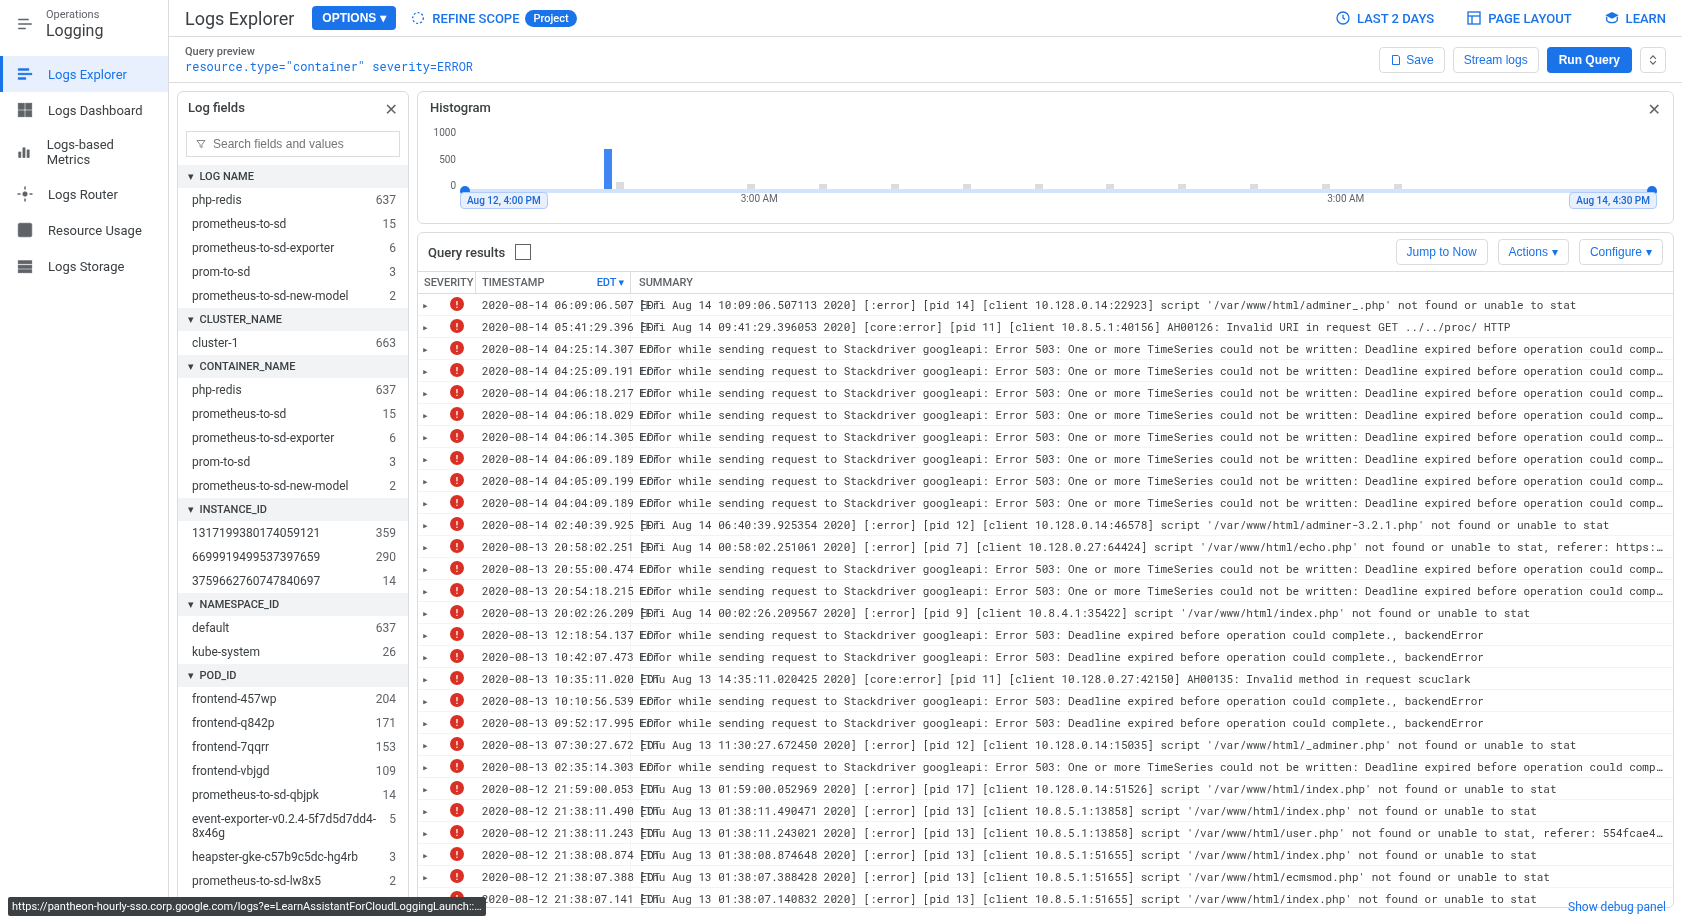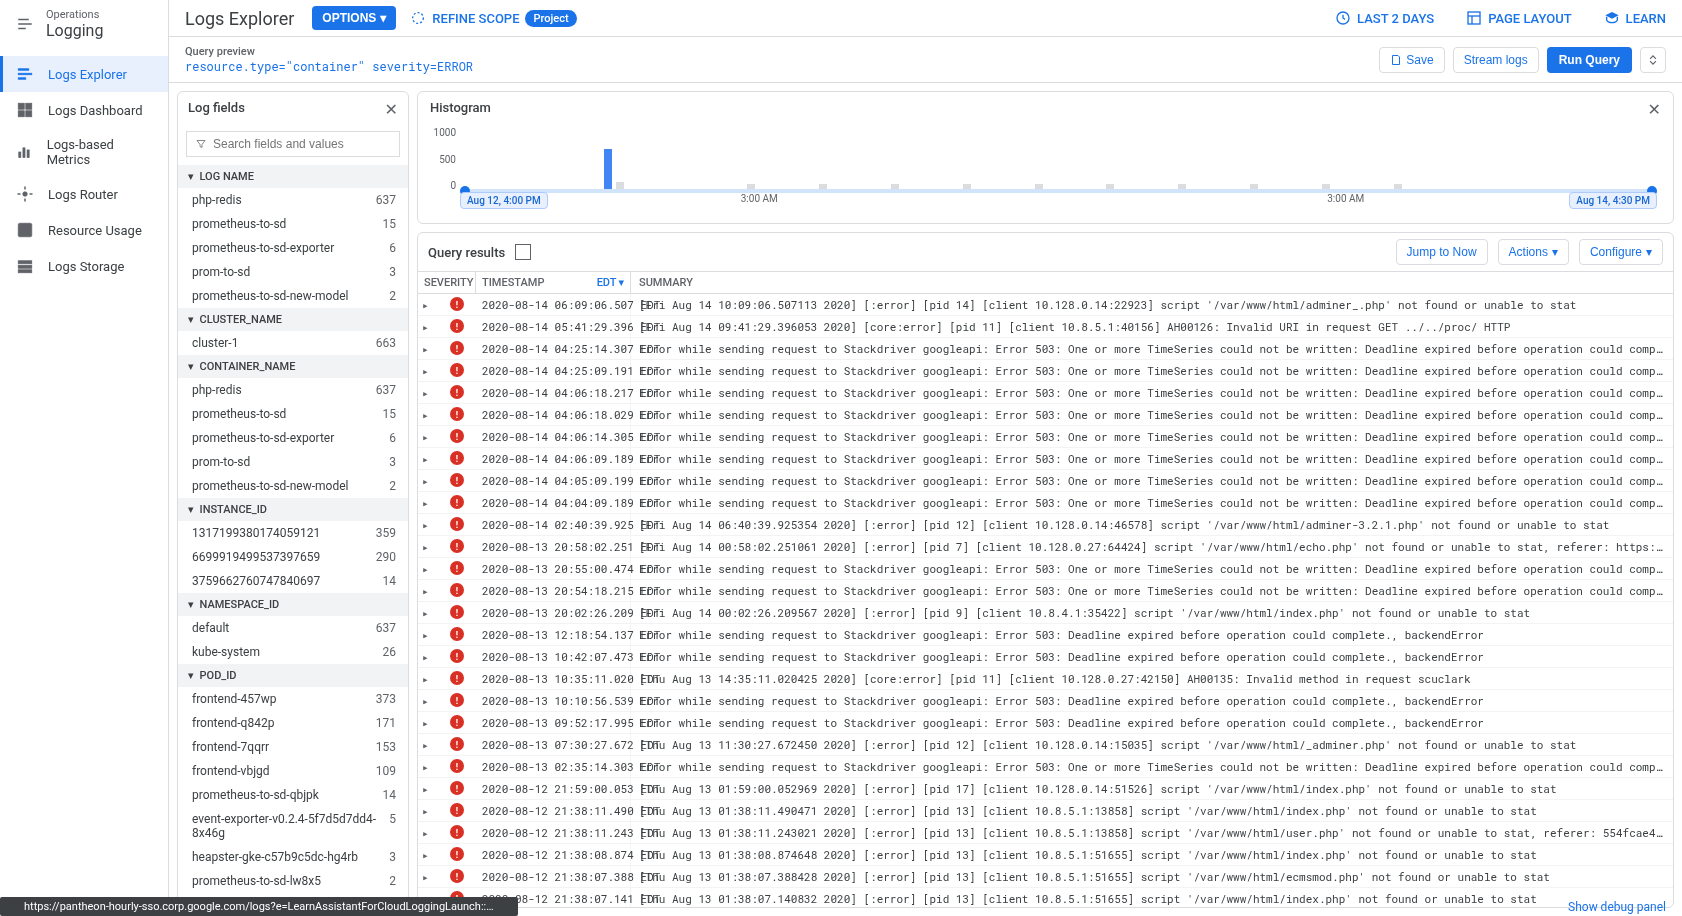--- a/index.html
+++ b/index.html
@@ -88,21 +88,21 @@
 .log-row { display:flex; border-bottom:1px solid #f1f3f4; align-items:flex-start; cursor:pointer; }
 .log-chevron { width:20px; padding:3px 4px; color:#5f6368; flex-shrink:0; }
 .log-sev { width:38px; padding:3px 0; display:flex; justify-content:center; flex-shrink:0; }
 .sev-dot { width:14px; height:14px; border-radius:50%; background:#ea8600; display:flex; align-items:center; justify-content:center; color:#fff; font-size:9px; font-weight:bold; }
 .sev-dot.err { background:#d93025; }
 .log-ts { width:155px; padding:3px 6px; color:#3c4043; flex-shrink:0; white-space:pre; border-right:1px solid #f1f3f4; }
 .log-sum { flex:1; padding:3px 8px; color:#3c4043; white-space:nowrap; overflow:hidden; text-overflow:ellipsis; }
 
 
 .footer { position:fixed; bottom:0; left:0; right:0; display:flex; align-items:center; justify-content:space-between; padding:0; font-size:12px; }
-.url-hint { background:#3c4043; color:#fff; padding:3px 24px; border-radius:2px; font-size:11px; margin-left:0; }
+.url-hint { background:#3c4043; color:#fff; padding:3px 4px; border-radius:2px; font-size:11px; margin-left:8px; }
 .debug-link { color:#1a73e8; margin-right:16px; cursor:pointer; }
 
 svg { display:block; }
 </style>
 </head>
 <body>
 
 <div class="app">
 
   <aside class="sidebar">
@@ -328,21 +328,21 @@
             <div class="lf-item">
               <span>kube-system</span>
               <span class="count">26</span>
             </div>
             <div class="lf-group-header">
               <span>▾</span>
               <span>POD_ID</span>
             </div>
             <div class="lf-item">
               <span>frontend-457wp</span>
-              <span class="count">373</span>
+              <span class="count">204</span>
             </div>
             <div class="lf-item">
               <span>frontend-q842p</span>
               <span class="count">171</span>
             </div>
             <div class="lf-item">
               <span>frontend-7qqrr</span>
               <span class="count">153</span>
             </div>
             <div class="lf-item">

